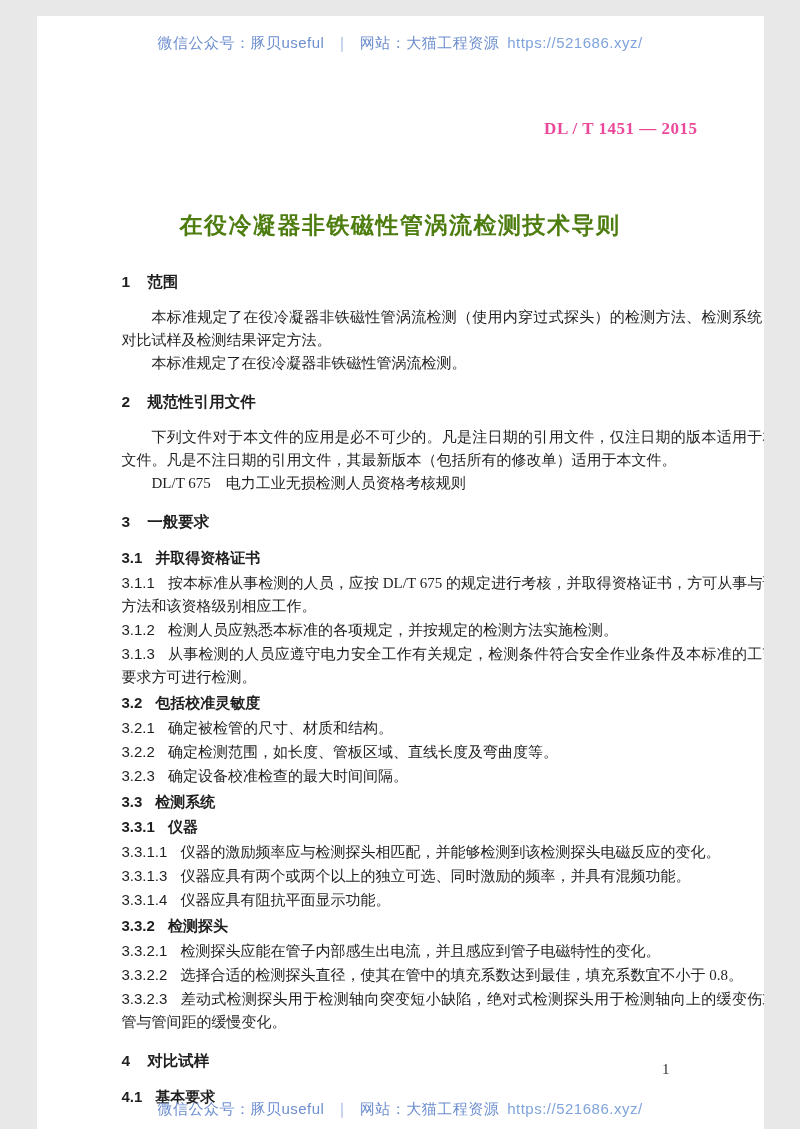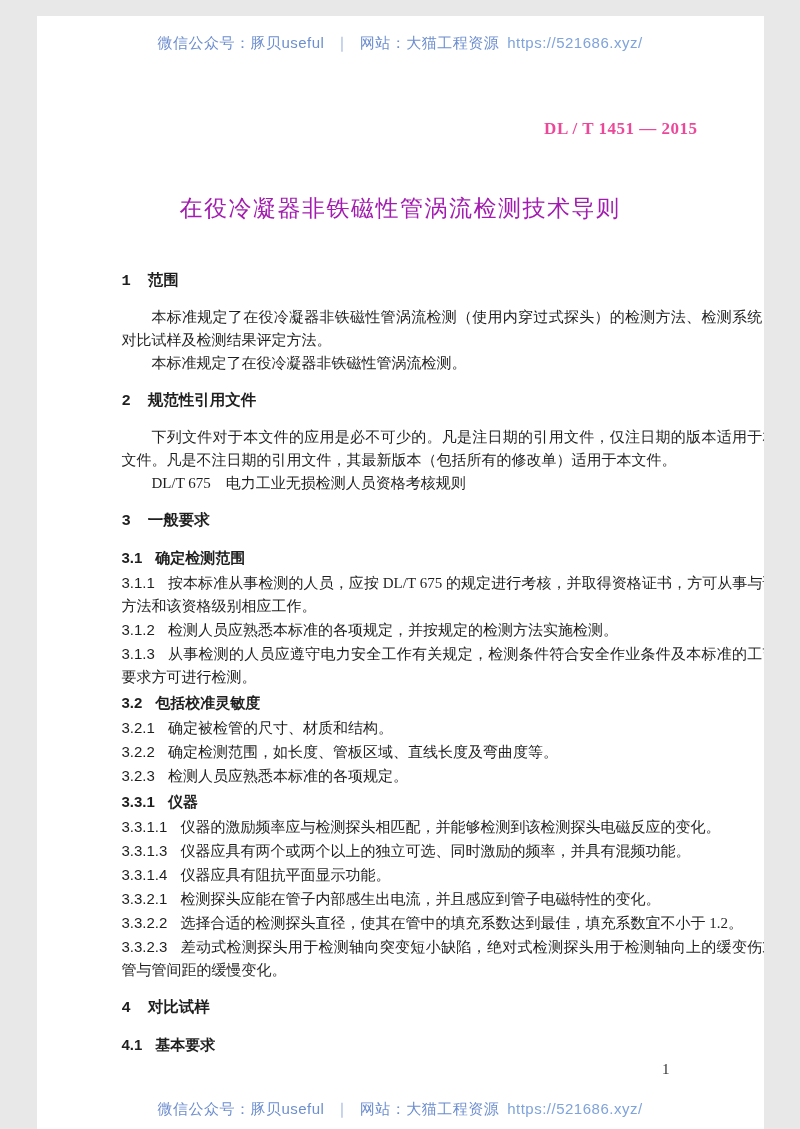--- a/index.html
+++ b/index.html
@@ -23,33 +23,33 @@
   .watermark.top { top:18px; }
   .watermark.bottom { top:1084px; }
   .watermark .sep { margin:0 10px; color:#8fa8da; }
   .watermark .url { color:#7fa3dc; margin-left:8px; }
   .std-number {
     position:absolute; top:103px; right:66px;
     font-weight:bold; font-size:17px; letter-spacing:0.5px;
     color:#ec4899;
   }
   .doc-title {
-    position:absolute; top:177px; left:0; width:100%;
+    position:absolute; top:194px; left:0; width:100%;
     text-align:center;
     font-family:"Liberation Sans","DejaVu Sans",sans-serif;
-    font-weight:normal; font-size:23px; letter-spacing:1.5px;
-    color:#a21caf;
+    font-weight:bold; font-size:23px; letter-spacing:1.5px;
+    color:#4d7c0f;
   }
   .content {
     position:absolute; top:254px; left:85px; width:656px;
     font-size:15px; line-height:23px;
     text-align:justify;
   }
   .h1 {
-    font-family:Liberation Mono, monospace;
+    font-family:Liberation Sans, sans-serif;
     font-weight:bold; font-size:15.5px;
     margin:15px 0 13px;
     text-align:left;
   }
   .sec:first-child .h1 { margin-top:0; }
   .h2 {
     font-family:"Liberation Sans","DejaVu Sans",sans-serif;
     font-weight:bold; font-size:15px;
     margin:2px 0;
     text-align:left;
@@ -97,43 +97,49 @@
       <p class="para">下列文件对于本文件的应用是必不可少的。凡是注日期的引用文件，仅注日期的版本适用于本文件。凡是不注日期的引用文件，其最新版本（包括所有的修改单）适用于本文件。</p>
       <p class="para">DL/T 675　电力工业无损检测人员资格考核规则</p>
     </div>
 
     <div class="sec">
       <div class="h1">
         <span class="num">3</span><span>一般要求</span>
       </div>
 
       <div class="h2">
-        <span class="num">3.1</span><span>确定检测范围</span>
+        <span class="num">3.1</span><span>并取得资格证书</span>
       </div>
       <p class="clause"><span class="cnum">3.1.1</span><span>按本标准从事检测的人员，应按 DL/T 675 的规定进行考核，并取得资格证书，方可从事与该方法和该资格级别相应工作。</span></p>
       <p class="clause"><span class="cnum">3.1.2</span><span>检测人员应熟悉本标准的各项规定，并按规定的检测方法实施检测。</span></p>
       <p class="clause"><span class="cnum">3.1.3</span><span>从事检测的人员应遵守电力安全工作有关规定，检测条件符合安全作业条件及本标准的工艺要求方可进行检测。</span></p>
 
       <div class="h2">
         <span class="num">3.2</span><span>包括校准灵敏度</span>
       </div>
       <p class="clause"><span class="cnum">3.2.1</span><span>确定被检管的尺寸、材质和结构。</span></p>
       <p class="clause"><span class="cnum">3.2.2</span><span>确定检测范围，如长度、管板区域、直线长度及弯曲度等。</span></p>
-      <p class="clause"><span class="cnum">3.2.3</span><span>检测人员应熟悉本标准的各项规定。</span></p>
+      <p class="clause"><span class="cnum">3.2.3</span><span>确定设备校准检查的最大时间间隔。</span></p>
 
+      <div class="h2">
+        <span class="num">3.3</span><span>检测系统</span>
+      </div>
 
       <div class="h2">
         <span class="num">3.3.1</span><span>仪器</span>
       </div>
       <p class="clause"><span class="cnum">3.3.1.1</span><span>仪器的激励频率应与检测探头相匹配，并能够检测到该检测探头电磁反应的变化。</span></p>
       <p class="clause"><span class="cnum">3.3.1.3</span><span>仪器应具有两个或两个以上的独立可选、同时激励的频率，并具有混频功能。</span></p>
       <p class="clause"><span class="cnum">3.3.1.4</span><span>仪器应具有阻抗平面显示功能。</span></p>
 
+      <div class="h2">
+        <span class="num">3.3.2</span><span>检测探头</span>
+      </div>
       <p class="clause"><span class="cnum">3.3.2.1</span><span>检测探头应能在管子内部感生出电流，并且感应到管子电磁特性的变化。</span></p>
-      <p class="clause"><span class="cnum">3.3.2.2</span><span>选择合适的检测探头直径，使其在管中的填充系数达到最佳，填充系数宜不小于 1.2。</span></p>
+      <p class="clause"><span class="cnum">3.3.2.2</span><span>选择合适的检测探头直径，使其在管中的填充系数达到最佳，填充系数宜不小于 0.8。</span></p>
       <p class="clause"><span class="cnum">3.3.2.3</span><span>差动式检测探头用于检测轴向突变短小缺陷，绝对式检测探头用于检测轴向上的缓变伤或管与管间距的缓慢变化。</span></p>
     </div>
 
     <div class="sec">
       <div class="h1">
         <span class="num">4</span><span>对比试样</span>
       </div>
       <div class="h2">
         <span class="num">4.1</span><span>基本要求</span>
       </div>

